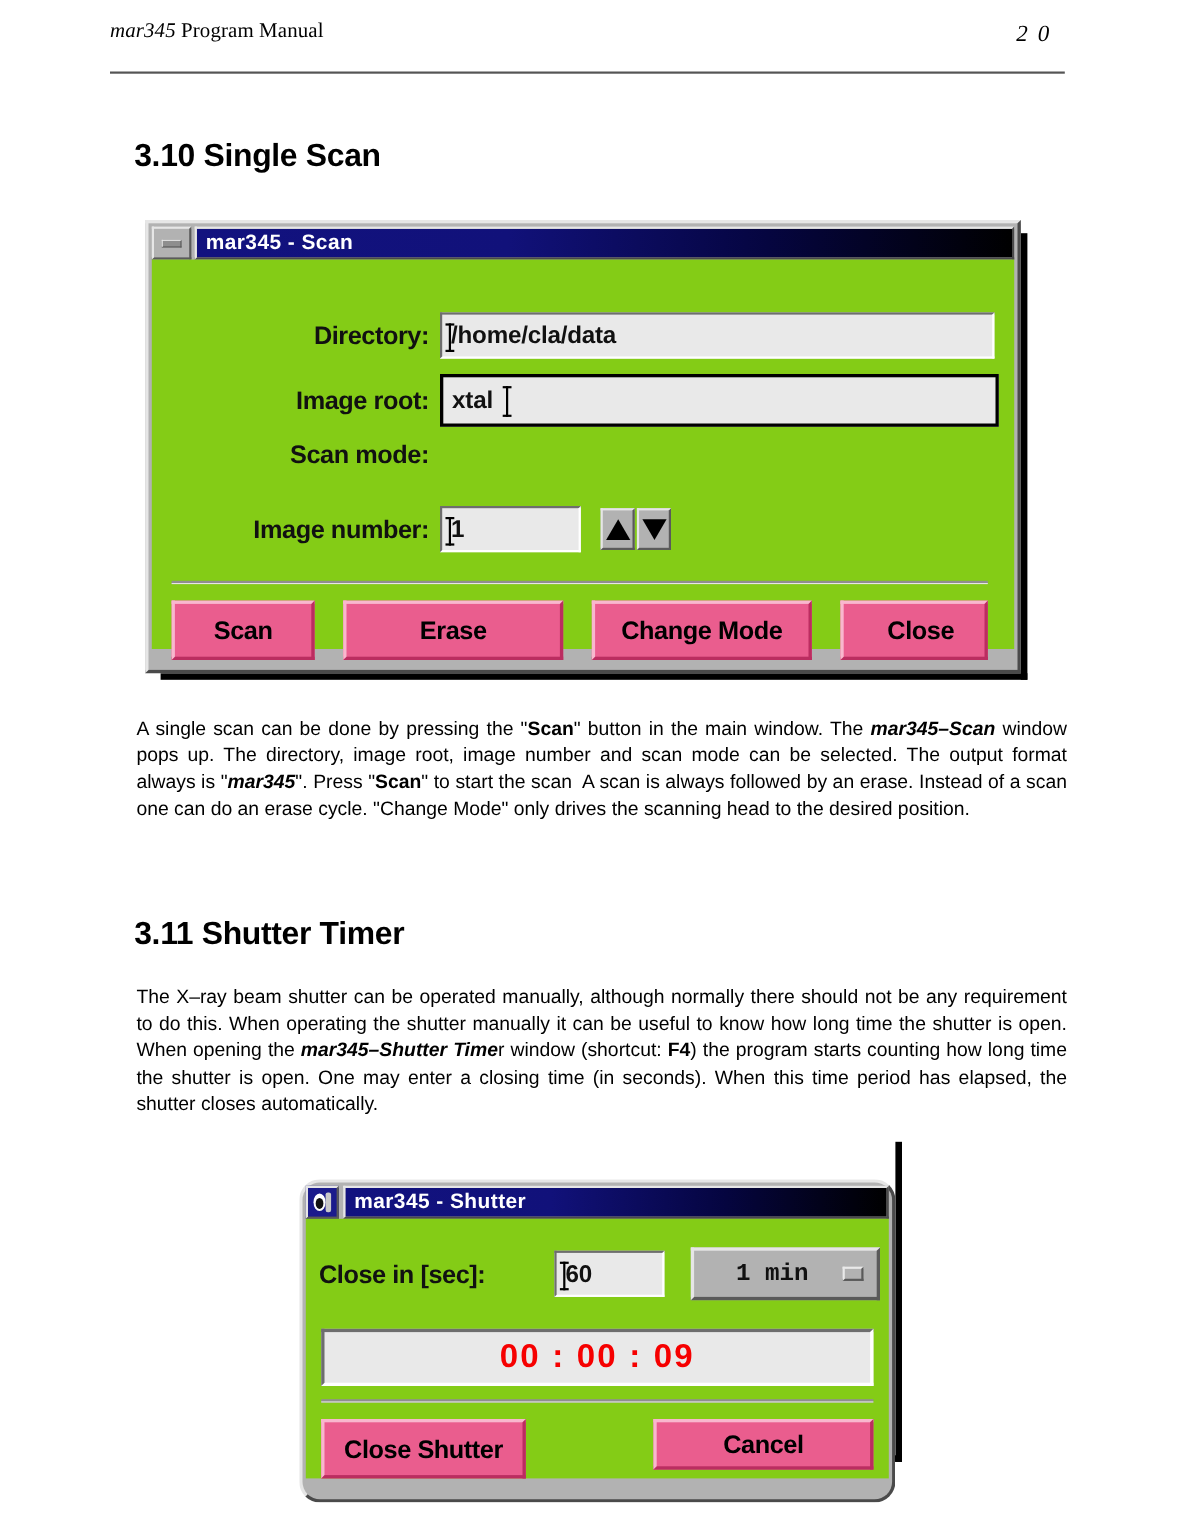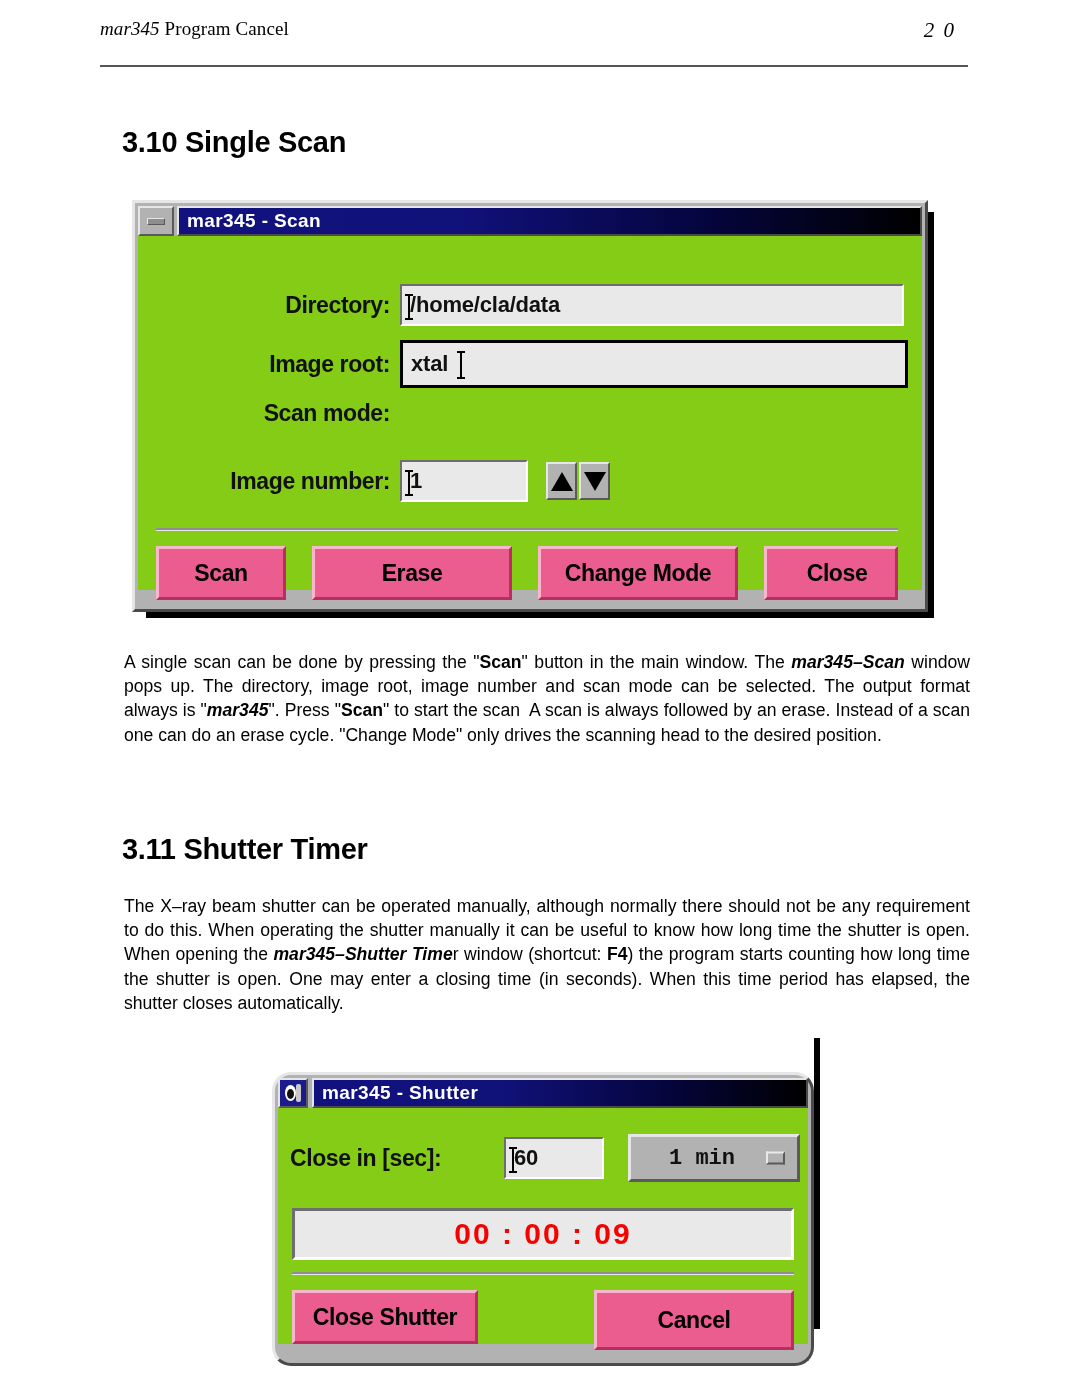--- a/index.html
+++ b/index.html
@@ -361,21 +361,21 @@
     right: 1px; top: 1px;
     width: 5px; height: 18px;
     background: #c9c9c9;
     border-radius: 2px;
   }
 </style>
 </head>
 <body>
 
 <div class="page-header">
-  <div class="hdr-left"><span class="italic">mar345</span><span> Program Cancel</span></div>
+  <div class="hdr-left"><span class="italic">mar345</span><span> Program Manual</span></div>
   <div class="hdr-right">2 0</div>
 </div>
 <div class="hdr-rule"></div>
 
 <div class="section-heading" id="heading-310">3.10 Single Scan</div>
 
 <div class="mwin-shadow" style="left:146px; top:612px; width:788px; height:6px;"></div>
 <div class="mwin-shadow" style="left:928px; top:212px; width:6px; height:406px;"></div>
 
 <div class="mwin-frame" id="scan-window" style="left:132px; top:200px; width:796px; height:412px;">
@@ -478,17 +478,17 @@
     </div>
 
     <div class="timer-box" style="position:absolute; left:14px; top:88px; width:502px; height:52px;">
       <span class="timer-text">00 : 00 : 09</span>
     </div>
 
     <div class="separator" style="position:absolute; left:14px; top:164px; width:502px;"></div>
 
     <div style="position:absolute; left:14px; top:182px; width:502px; display:flex; justify-content:space-between;">
       <div class="pbtn" style="width:186px; height:54px;">Close Shutter</div>
-      <div class="pbtn" style="width:200px; height:60px;">Cancel</div>
+      <div class="pbtn" style="width:200px; height:46px;">Cancel</div>
     </div>
 
   </div>
 </div>
 
 </body></html>

